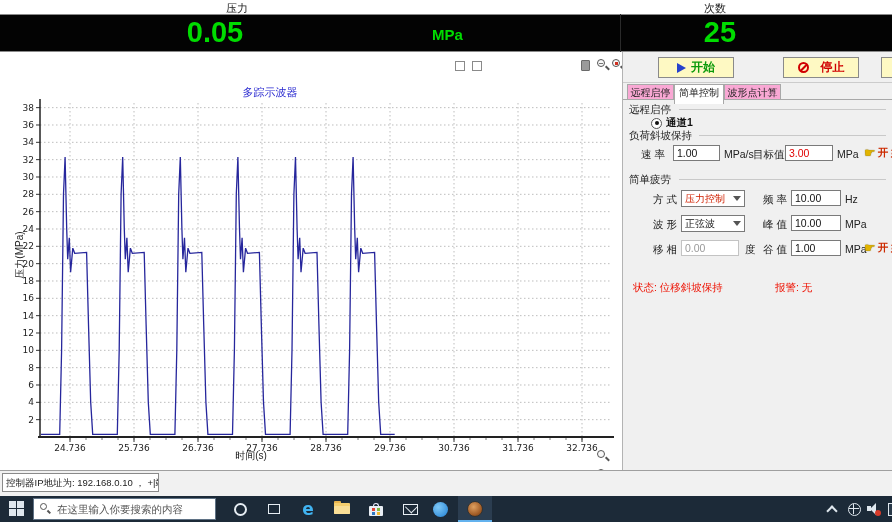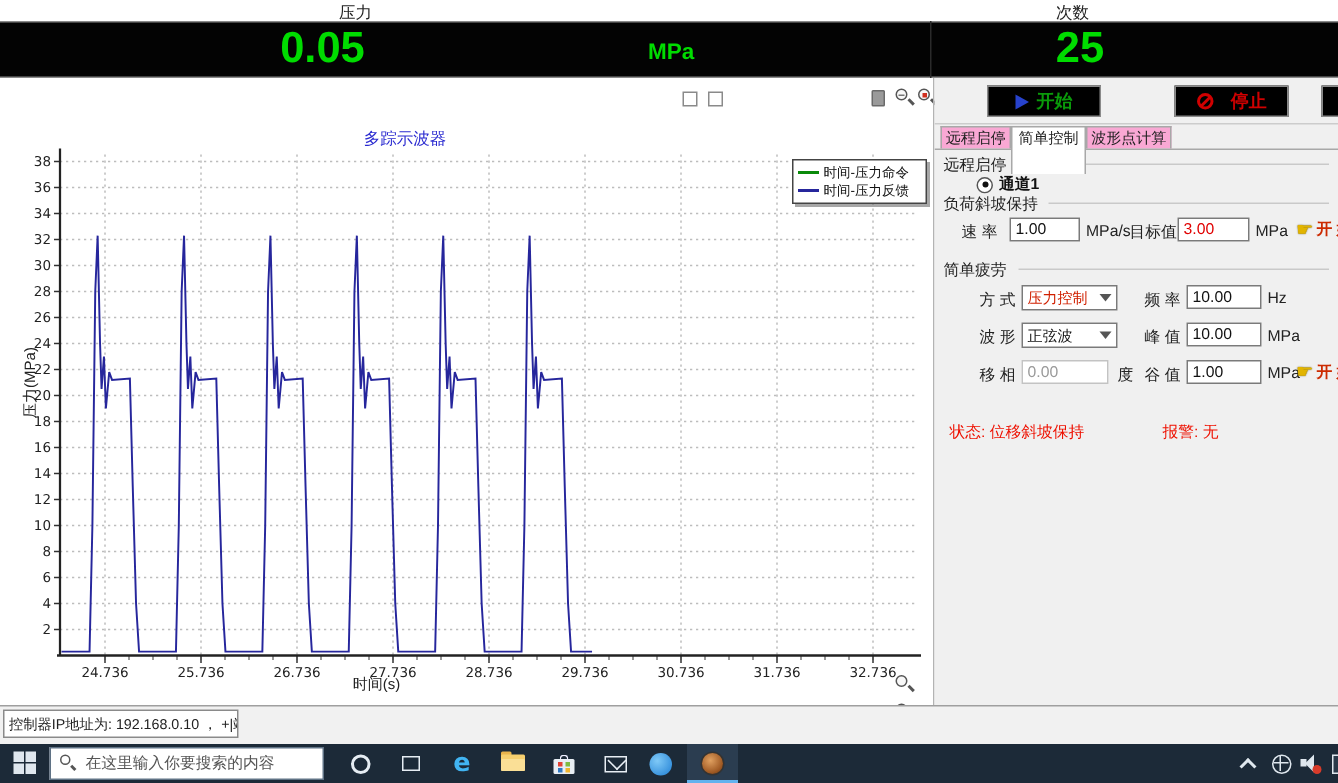--- a/index.html
+++ b/index.html
@@ -33,30 +33,30 @@
   .magnifier .handle { position:absolute; left:9px; top:9px; width:5px; height:1.8px; background:#555; transform:rotate(45deg); }
   .magnifier .minus { position:absolute; left:3px; top:4.6px; width:4px; height:1.2px; background:#777; }
   .magnifier .plus-dot { position:absolute; left:3.6px; top:3.6px; width:3px; height:3px; background:#d03020; }
   .cursor-tool { width:9px; height:11px; background:#9a9a9a; border:1px solid #6a6a6a; border-radius:1px; }
 
   .chart-right-vline { left:622px; top:52px; width:1px; height:418px; background:#b3b3b3; }
 
   
   .panel { left:623px; top:52px; width:269px; height:418px; background:#f0f0f0; overflow:hidden; }
   .panel .abs { position:absolute; }
-  .btn { height:21px; background:#000000; border:1px solid #8a8a8a; display:flex; align-items:center; justify-content:center; gap:5px; font-size:12px; font-weight:bold; cursor:default; }
+  .btn { height:21px; background:#fef9c3; border:1px solid #8a8a8a; display:flex; align-items:center; justify-content:center; gap:5px; font-size:12px; font-weight:bold; cursor:default; }
   .btn-start-label { color:#0a9a0a; }
   .btn-stop-label { color:#d00000; }
   .play-tri { width:0; height:0; border-left:9px solid #2742cc; border-top:5px solid transparent; border-bottom:5px solid transparent; }
   .stop-ico { width:11px; height:11px; border:2px solid #d00000; border-radius:50%; position:relative; }
   .stop-ico::after { content:""; position:absolute; left:-1px; top:3px; width:9px; height:2px; background:#d00000; transform:rotate(-45deg); }
   .btn-row-line { left:0; top:30px; width:269px; height:1px; background:#cccccc; }
 
   .tab { top:32px; height:15px; font-size:10px; color:#222; text-align:center; line-height:15px; background:#f9a8d4; border:1px solid #a8a8a8; border-bottom:none; }
-  .tab--active { background:#fff; height:32px; font-weight:normal; z-index:2; }
+  .tab--active { background:#fff; height:20px; font-weight:normal; z-index:2; }
   .tabs-baseline { left:0; top:47px; width:269px; height:1px; background:#a8a8a8; }
 
   .grp-label { font-size:10.5px; color:#222; background:#f0f0f0; padding-right:4px; z-index:1; }
   .grp-line { height:1px; background:#c9c9c9; }
 
   .radio { width:11px; height:11px; border:1px solid #555; border-radius:50%; background:#fff; position:relative; }
   .radio::after { content:""; position:absolute; left:2.5px; top:2.5px; width:4px; height:4px; background:#111; border-radius:50%; }
   .radio-label { font-size:10.5px; font-weight:bold; color:#111; }
 
   .fld-label { font-size:10.5px; color:#222; }
@@ -269,30 +269,20 @@
       <line x1="534" y1="342" x2="534" y2="345" stroke="#555" stroke-width="0.8"></line>
       <line x1="550.0000000000002" y1="342" x2="550.0000000000002" y2="345" stroke="#555" stroke-width="0.8"></line>
       <line x1="566.0000000000002" y1="342" x2="566.0000000000002" y2="345" stroke="#555" stroke-width="0.8"></line>
       <line x1="582.0000000000002" y1="342" x2="582.0000000000002" y2="345" stroke="#555" stroke-width="0.8"></line>
       <line x1="40" y1="4" x2="40" y2="342" stroke="#222" stroke-width="1.5"></line>
       <line x1="38" y1="342" x2="614" y2="342" stroke="#222" stroke-width="1.8"></line>
       <polyline points="41.0,339.4 59.7,339.4 61.6,255.3 63.5,99.3 65.1,62.1 66.7,134.0 67.7,164.3 69.3,142.7 70.6,177.3 72.8,153.1 74.7,158.3 86.6,157.4 88.5,229.3 90.7,307.3 92.7,339.4 117.3,339.4 119.2,255.3 121.1,99.3 122.7,62.1 124.3,134.0 125.3,164.3 126.9,142.7 128.2,177.3 130.4,153.1 132.3,158.3 144.2,157.4 146.1,229.3 148.3,307.3 150.3,339.4 174.9,339.4 176.8,255.3 178.7,99.3 180.3,62.1 181.9,134.0 182.9,164.3 184.5,142.7 185.8,177.3 188.0,153.1 189.9,158.3 201.8,157.4 203.7,229.3 205.9,307.3 207.9,339.4 232.5,339.4 234.4,255.3 236.3,99.3 237.9,62.1 239.5,134.0 240.5,164.3 242.1,142.7 243.4,177.3 245.6,153.1 247.5,158.3 259.4,157.4 261.3,229.3 263.5,307.3 265.5,339.4 290.1,339.4 292.0,255.3 293.9,99.3 295.5,62.1 297.1,134.0 298.1,164.3 299.7,142.7 301.0,177.3 303.2,153.1 305.1,158.3 317.0,157.4 318.9,229.3 321.1,307.3 323.1,339.4 347.7,339.4 349.6,255.3 351.5,99.3 353.1,62.1 354.7,134.0 355.7,164.3 357.3,142.7 358.6,177.3 360.8,153.1 362.7,158.3 374.6,157.4 376.5,229.3 378.7,307.3 380.7,339.4 394.7,339.4" fill="none" stroke="#26269c" stroke-width="1.3"></polyline>
     </svg>
   <div class="abs chart-xlabel">时间(s)</div>
 
-  <div class="abs legend">
-    <div class="legend-row">
-      <span class="legend-swatch" style="background: rgb(10, 138, 10);"></span>
-      <span class="legend-label">时间-压力命令</span>
-    </div>
-    <div class="legend-row">
-      <span class="legend-swatch" style="background: rgb(38, 38, 156);"></span>
-      <span class="legend-label">时间-压力反馈</span>
-    </div>
-  </div>
 
   <div class="abs magnifier" style="left:596px; top:449px;">
       <span class="lens"></span>
       <span class="handle"></span>
     </div>
   <div class="abs magnifier" style="left:596px; top:468px;">
       <span class="lens"></span>
       <span class="handle"></span>
     </div>
 

